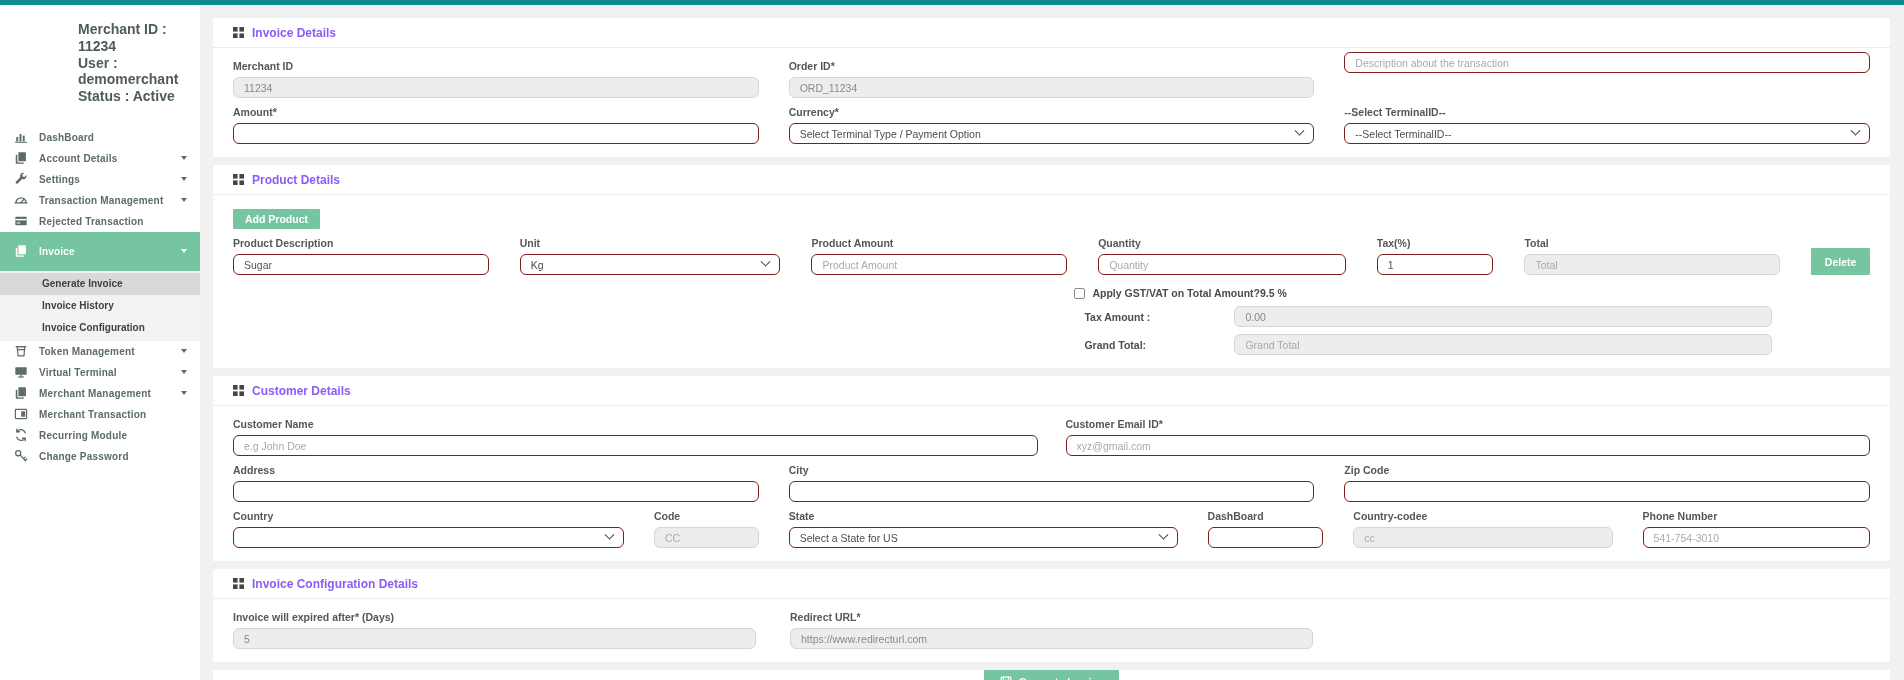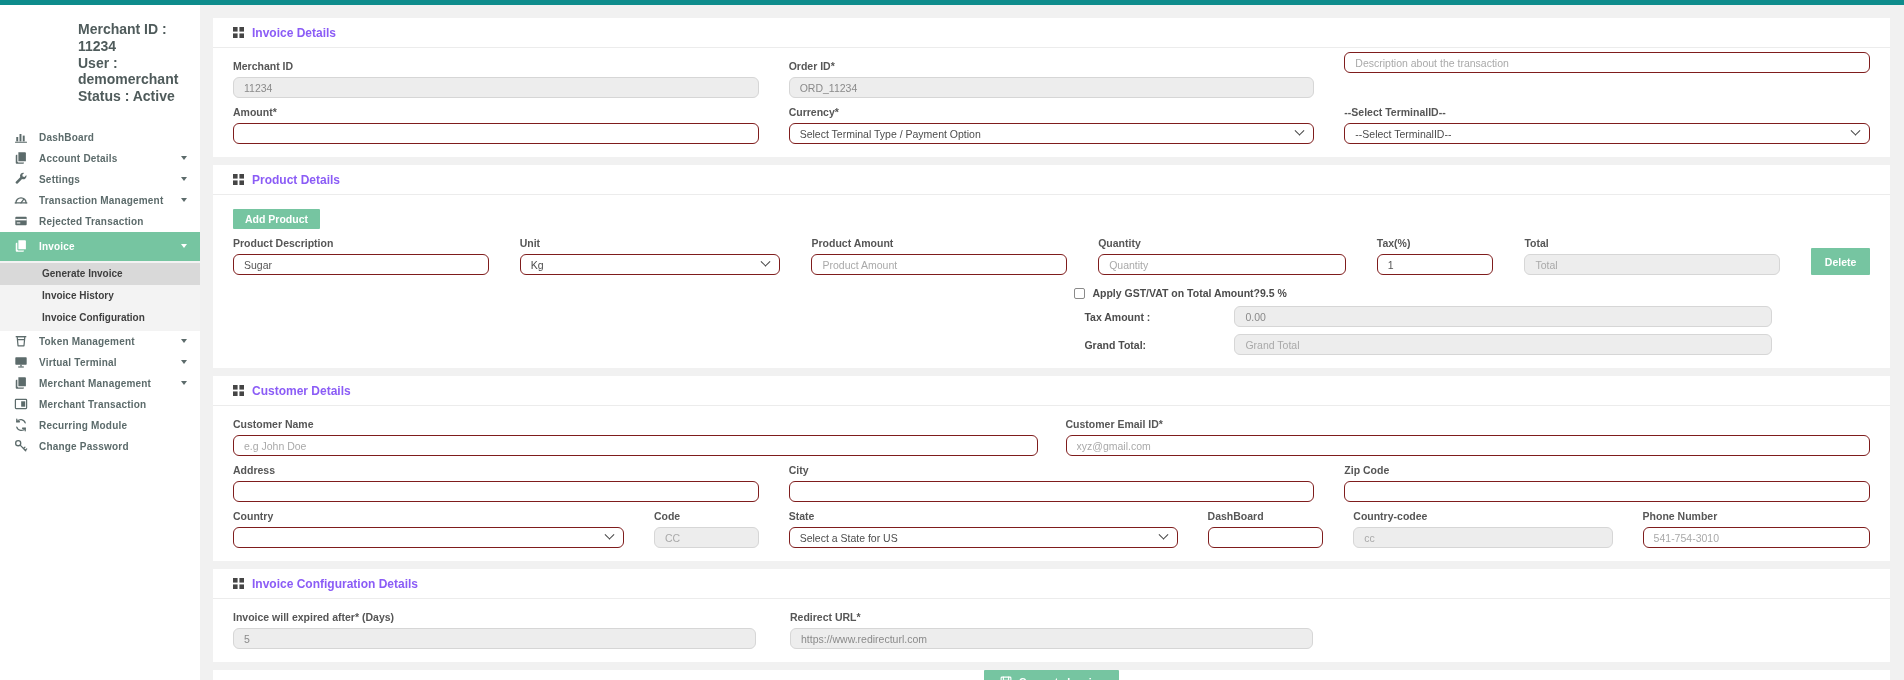--- a/index.html
+++ b/index.html
@@ -11,21 +11,21 @@
   .app { display: flex; height: 675px; }
 
   
   .sidebar { width: 200px; background: #ffffff; flex-shrink: 0; }
   .merchant-info { padding: 16px 8px 8px 78px; font-size: 14px; font-weight: bold; color: #4f5b5b; line-height: 1.2; }
   .nav { margin-top: 14px; }
   .nav-item { display: flex; align-items: center; gap: 11px; height: 21px; padding: 0 13px; color: #5c6b6b; font-size: 10px; font-weight: 600; cursor: pointer; letter-spacing: .2px; }
   .nav-item .nav-icon { width: 15px; height: 15px; display: inline-flex; align-items: center; justify-content: center; flex-shrink: 0; }
   .nav-item .nav-icon svg { width: 14px; height: 14px; }
   .nav-caret { margin-left: auto; width: 0; height: 0; border-left: 3.5px solid transparent; border-right: 3.5px solid transparent; border-top: 4px solid currentColor; }
-  .nav-item.selected { background: #76c5a1; color: #ffffff; height: 29px; }
+  .nav-item.selected { background: #76c5a1; color: #ffffff; height: 39px; }
   .submenu { background: #f3f3f3; padding: 2px 0; }
   .submenu-item { height: 22px; line-height: 22px; padding-left: 42px; font-size: 10px; font-weight: bold; color: #3f3f3f; cursor: pointer; }
   .submenu-item.active { background: #d9d9d9; }
 
   
   .main { flex: 1; padding: 13px 14px 0 13px; display: flex; flex-direction: column; gap: 8px; }
   .card { background: #ffffff; }
   .card-header { height: 30px; display: flex; align-items: center; gap: 8px; padding: 4px 20px; border-bottom: 1px solid #ececec; color: #8b5cf6; font-size: 12px; font-weight: bold; }
   .grid-icon svg { width: 11px; height: 11px; display: block; }
   .card-body { padding: 4px 20px 13px 20px; }

